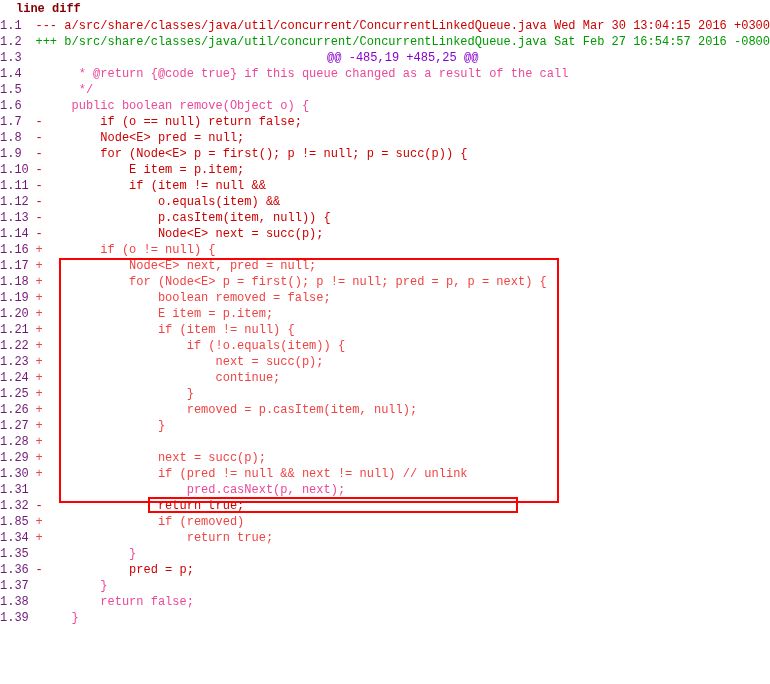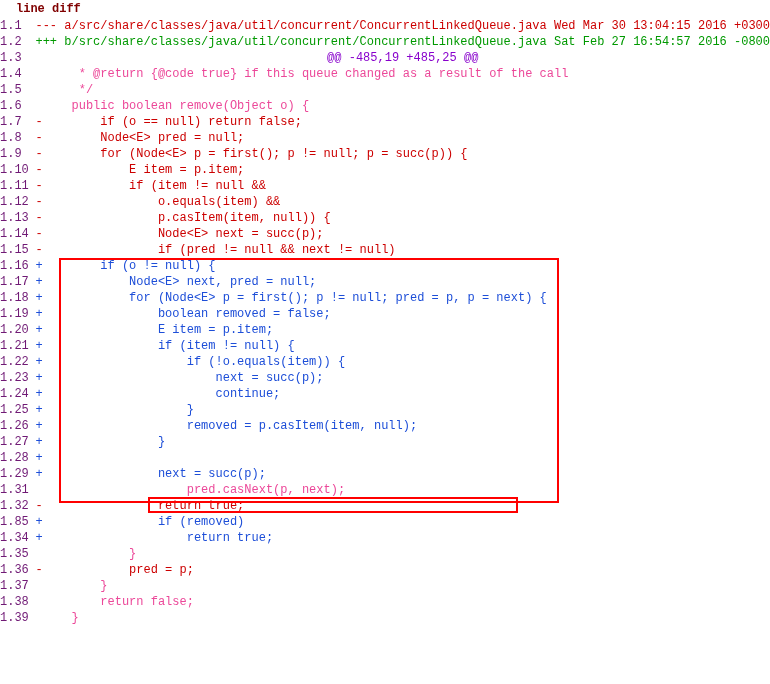--- a/index.html
+++ b/index.html
@@ -36,21 +36,21 @@
     font-family: Liberation Mono, monospace;
   }
   .code {
     font-size: 12px;
   }
   .del-file { color: #cc0000; }
   .add-file { color: #009900; }
   .hunk { color: #8800cc; text-align: center; }
   .ctx { color: #ec4899; }
   .del { color: #cc0000; }
-  .add { color: #1d4ed8; }
+  .add { color: #ef4444; }
   .hl-box {
     position: absolute;
     border: 2px solid #ff0000;
     pointer-events: none;
     box-sizing: border-box;
   }
   .container { position: relative; }
 </style>
 </head>
 <body>
@@ -109,24 +109,20 @@
         </tr>
         <tr>
           <td class="lineno">1.13</td>
           <td class="code del">-                p.casItem(item, null)) {</td>
         </tr>
         <tr>
           <td class="lineno">1.14</td>
           <td class="code del">-                Node&lt;E&gt; next = succ(p);</td>
         </tr>
         <tr>
-          <td class="lineno">1.15</td>
-          <td class="code del">-                if (pred != null &amp;&amp; next != null)</td>
-        </tr>
-        <tr>
           <td class="lineno">1.16</td>
           <td class="code add">+        if (o != null) {</td>
         </tr>
         <tr>
           <td class="lineno">1.17</td>
           <td class="code add">+            Node&lt;E&gt; next, pred = null;</td>
         </tr>
         <tr>
           <td class="lineno">1.18</td>
           <td class="code add">+            for (Node&lt;E&gt; p = first(); p != null; pred = p, p = next) {</td>
@@ -167,20 +163,24 @@
           <td class="lineno">1.27</td>
           <td class="code add">+                }</td>
         </tr>
         <tr>
           <td class="lineno">1.28</td>
           <td class="code add">+</td>
         </tr>
         <tr>
           <td class="lineno">1.29</td>
           <td class="code add">+                next = succ(p);</td>
+        </tr>
+        <tr>
+          <td class="lineno">1.30</td>
+          <td class="code add">+                if (pred != null &amp;&amp; next != null) // unlink</td>
         </tr>
         <tr>
           <td class="lineno">1.31</td>
           <td class="code ctx">                     pred.casNext(p, next);</td>
         </tr>
         <tr>
           <td class="lineno">1.32</td>
           <td class="code del">-                return true;</td>
         </tr>
         <tr>

